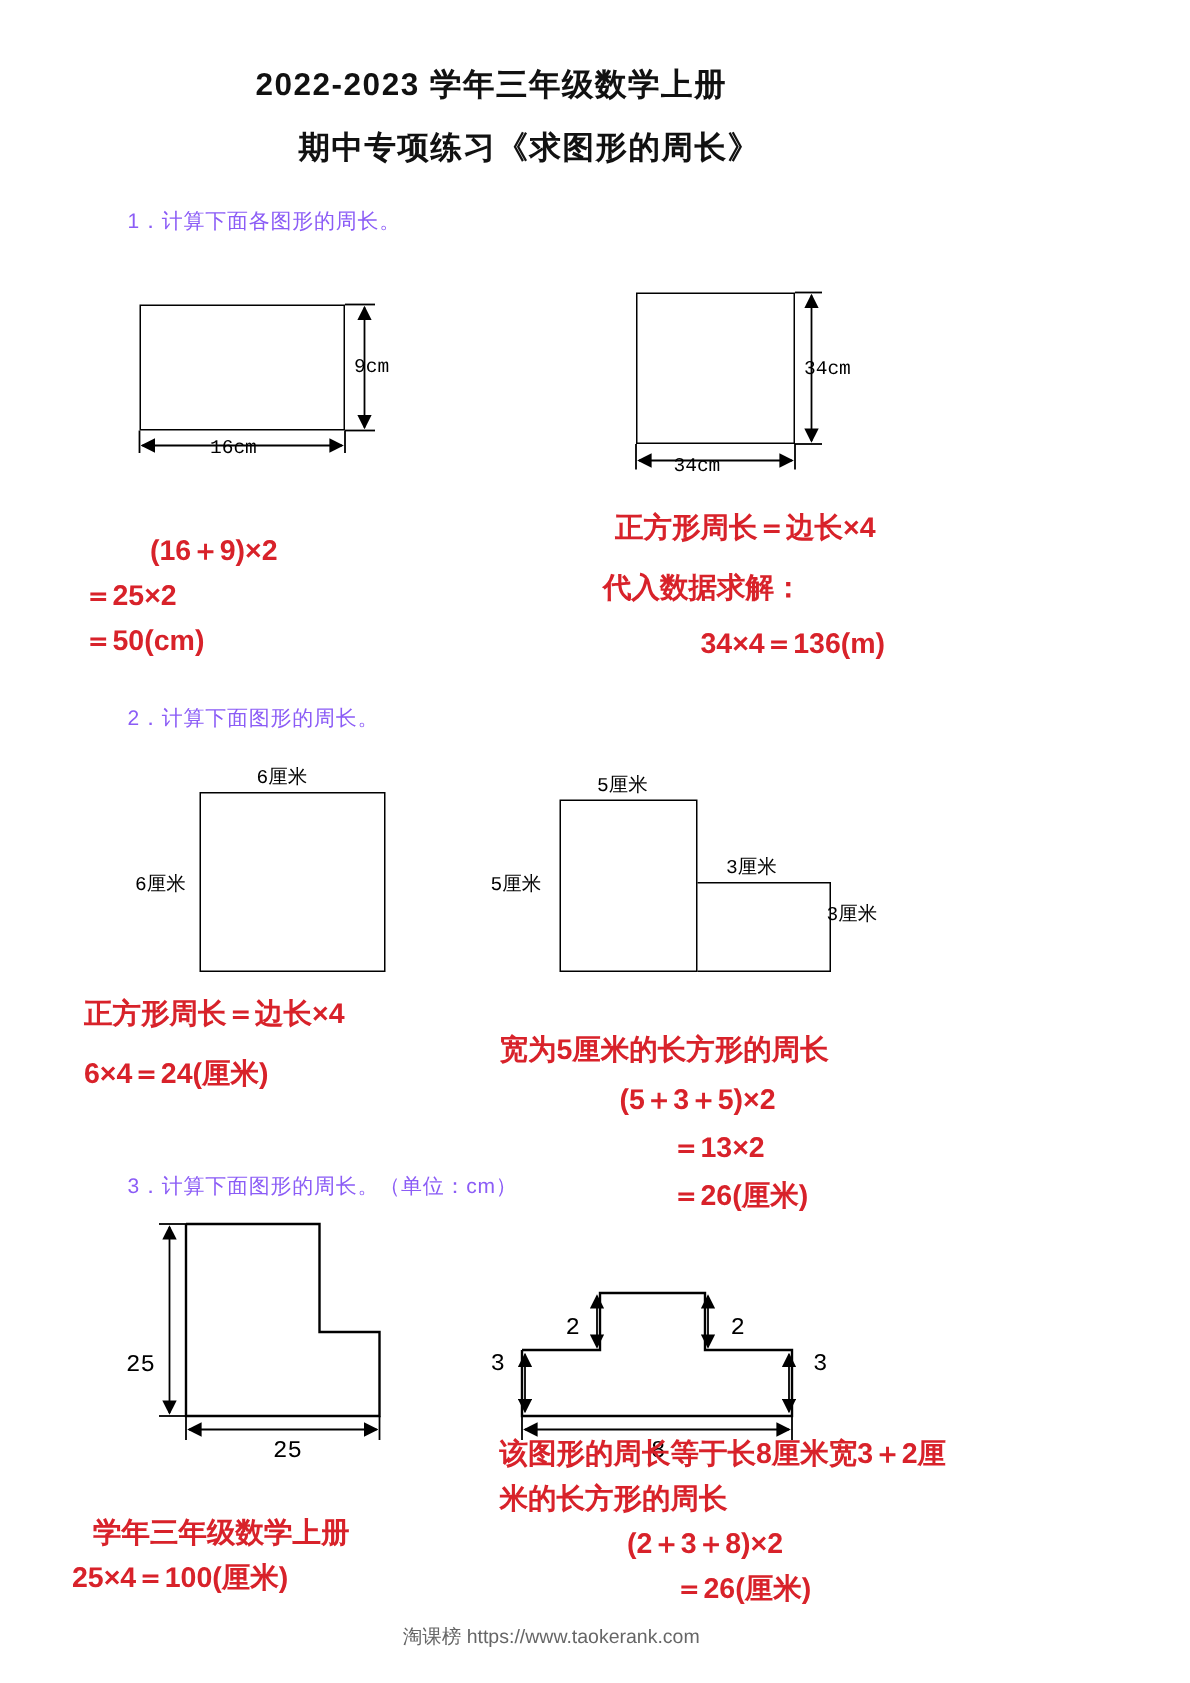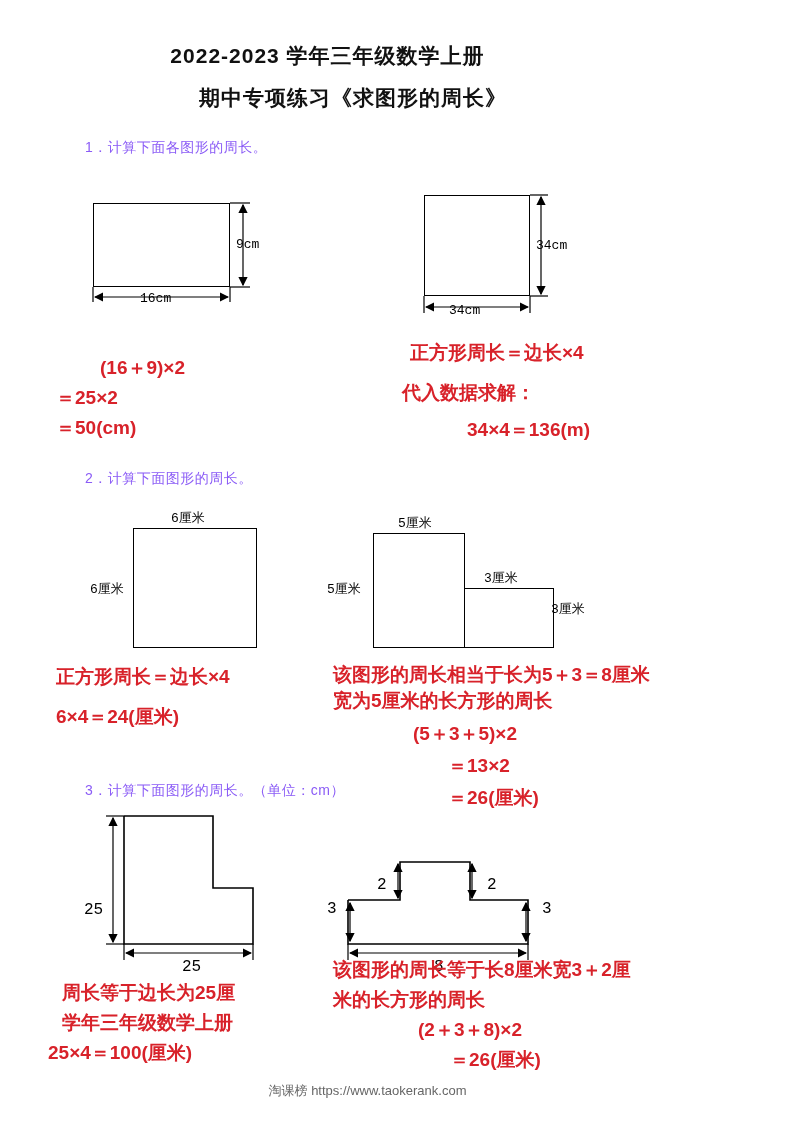--- a/index.html
+++ b/index.html
@@ -122,38 +122,36 @@
   <div class="shape" style="left:373px; top:533px; width:92px; height:115px;"></div>
   <div class="shape" style="left:465px; top:588px; width:89px; height:60px; border-left:none;"></div>
   <div class="lbl" style="left:398px; top:514px;">5厘米</div>
   <div class="lbl" style="left:484px; top:569px;">3厘米</div>
   <div class="lbl" style="left:327px; top:580px;">5厘米</div>
   <div class="lbl" style="left:551px; top:600px;">3厘米</div>
 
   <div class="red" style="left:56px; top:662px;">正方形周长＝边长×4</div>
   <div class="red" style="left:56px; top:702px;">6×4＝24(厘米)</div>
 
-  <div class="red" style="left:333px; top:660px;">该图形的周长相当于长为5＋3＝8厘米</div>
   <div class="red" style="left:333px; top:686px;">宽为5厘米的长方形的周长</div>
   <div class="red" style="left:413px; top:719px;">(5＋3＋5)×2</div>
   <div class="red" style="left:448px; top:751px;">＝13×2</div>
   <div class="red" style="left:448px; top:783px;">＝26(厘米)</div>
 
   <div class="qtext" style="top:782px; left:85px;">3．计算下面图形的周长。（单位：cm）</div>
 
   <div class="lbl" style="left:84px; top:901px; font-size:16px;">25</div>
   <div class="lbl" style="left:182px; top:958px; font-size:16px;">25</div>
 
   <div class="lbl" style="left:377px; top:876px; font-size:16px;">2</div>
   <div class="lbl" style="left:487px; top:876px; font-size:16px;">2</div>
   <div class="lbl" style="left:327px; top:900px; font-size:16px;">3</div>
   <div class="lbl" style="left:542px; top:900px; font-size:16px;">3</div>
   <div class="lbl" style="left:434px; top:958px; font-size:16px;">8</div>
 
-  <div class="red" style="left:62px; top:978px;">周长等于边长为25厘</div>
   <div class="red" style="left:62px; top:1008px;">学年三年级数学上册</div>
   <div class="red" style="left:48px; top:1038px;">25×4＝100(厘米)</div>
 
   <div class="red" style="left:333px; top:955px;">该图形的周长等于长8厘米宽3＋2厘</div>
   <div class="red" style="left:333px; top:985px;">米的长方形的周长</div>
   <div class="red" style="left:418px; top:1015px;">(2＋3＋8)×2</div>
   <div class="red" style="left:450px; top:1045px;">＝26(厘米)</div>
 
   <svg class="overlay">
     <defs>

